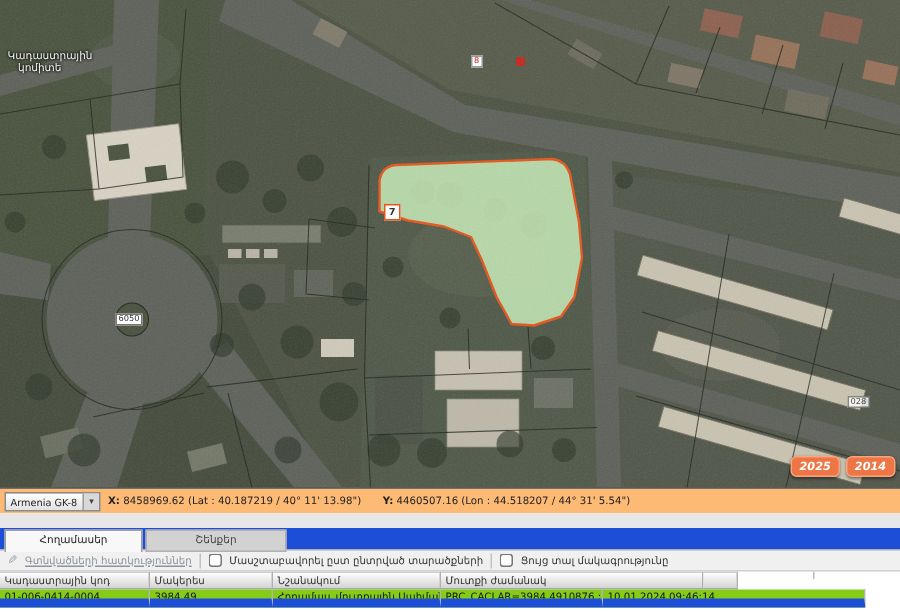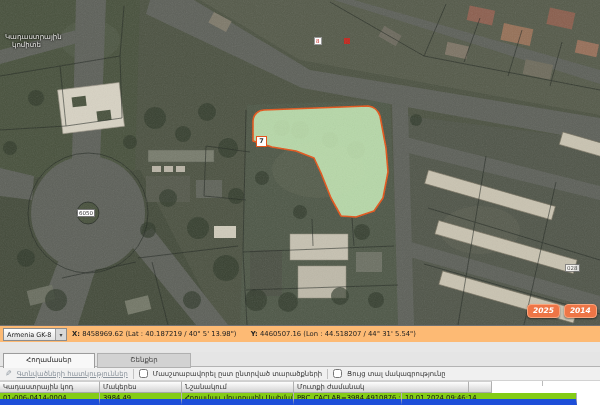--- a/index.html
+++ b/index.html
@@ -30,21 +30,21 @@
   #proj-select .txt{flex:1;padding-left:3px;font-size:6.5px;color:#222;white-space:nowrap;overflow:hidden;}
   #proj-select .arrow{width:10px;height:100%;background:#d8d8d8;border-left:1px solid #9e9e9e;
           font-size:6px;line-height:11px;text-align:center;color:#444;}
   #coords{position:absolute;left:72px;top:0;height:16px;line-height:16px;font-size:6.8px;color:#222;white-space:nowrap;}
   #coords b{font-weight:bold;}
   #coords .sp{display:inline-block;width:10px;}
   #scalebox{position:absolute;right:0;top:0;width:57px;height:16px;background:#fff;border-left:1px solid #bbb;
           text-align:left;line-height:16px;font-size:7.2px;color:#222;margin-top:44px;}
   
   #midgap{position:absolute;left:0;top:342px;width:600px;height:10px;background:#e7e7e7;}
-  #tabbar{position:absolute;left:0;top:352px;width:600px;height:15px;background:#e5e5e5;}
+  #tabbar{position:absolute;left:0;top:352px;width:600px;height:15px;background:#1d4ed8;}
   #tabbar::after{content:"";position:absolute;left:0;bottom:0;width:100%;height:1px;background:#b3b3b3;}
   .tab{position:absolute;top:1px;height:13px;line-height:13px;text-align:center;font-size:7px;z-index:2;}
   #tab-parcels{left:3px;width:90px;background:#f8f8f8;border:1px solid #9c9c9c;border-bottom:none;height:14px;color:#222;}
   #tab-buildings{left:97px;width:92px;background:#d2d2d2;border:1px solid #b0b0b0;color:#444;}
   #toolbar{position:absolute;left:0;top:367px;width:600px;height:14px;background:#f0f0f0;
           border-bottom:1px solid #d2d2d2;display:flex;align-items:center;gap:5px;padding-left:5px;box-sizing:border-box;}
   #toolbar .icon{color:#98a0a8;font-size:8px;transform:scaleX(-1);display:inline-block;}
   #toolbar .link{color:#8a939c;font-size:6.8px;white-space:nowrap;text-decoration:underline;}
   #toolbar .sep{width:1px;height:10px;background:#c2c2c2;}
   #toolbar input[type=checkbox]{width:9px;height:9px;margin:0;}
@@ -224,21 +224,21 @@
     </div>
   </div>
 
   <div id="statusbar">
     <div id="proj-select">
       <span class="txt">Armenia GK-8</span>
       <span class="arrow">▾</span>
     </div>
     <div id="coords">
       <b>X:</b>
-      <span>8458969.62 (Lat : 40.187219 / 40° 5' 13.98")</span>
+      <span>8458969.62 (Lat : 40.187219 / 40° 11' 13.98")</span>
       <span class="sp"></span>
       <b>Y:</b>
       <span>4460507.16 (Lon : 44.518207 / 44° 31' 5.54")</span>
     </div>
     <div id="scalebox">1 : 1500</div>
   </div>
 
   <div id="midgap"></div>
 
   <div id="tabbar">

